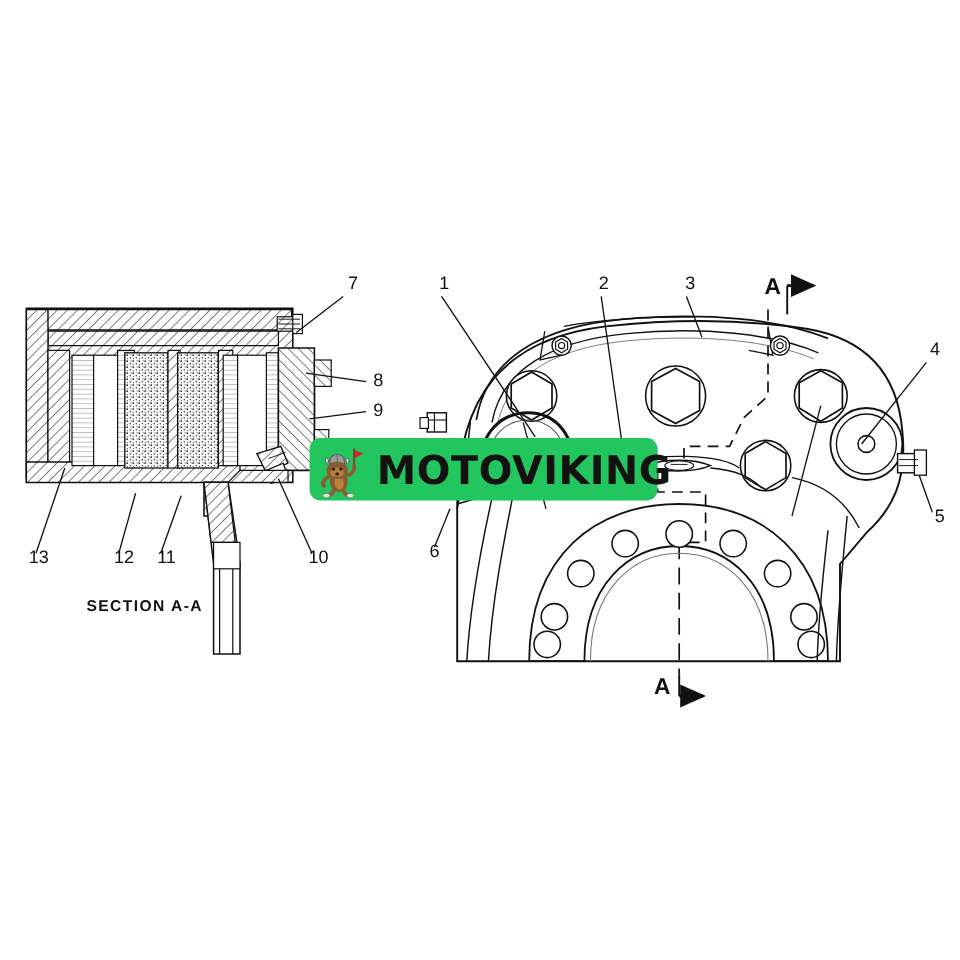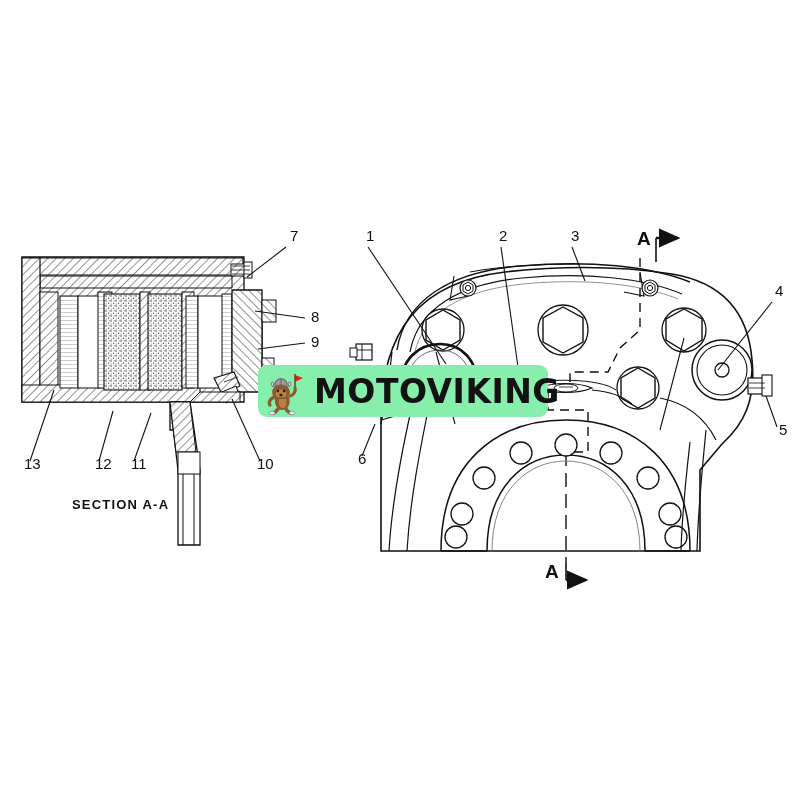--- a/index.html
+++ b/index.html
@@ -44,21 +44,21 @@
     font-weight: 700;
     fill: #111111;
   }
   
   #watermark {
     position: absolute;
     left: 258px;
     top: 365px;
     width: 290px;
     height: 52px;
-    background: #86efac;
+    background: #22c55e;
     border-radius: 9px;
     display: flex;
     align-items: center;
     padding-left: 4px;
     box-sizing: border-box;
   }
   #watermark-logo {
     width: 50px;
     height: 50px;
     flex: 0 0 50px;

